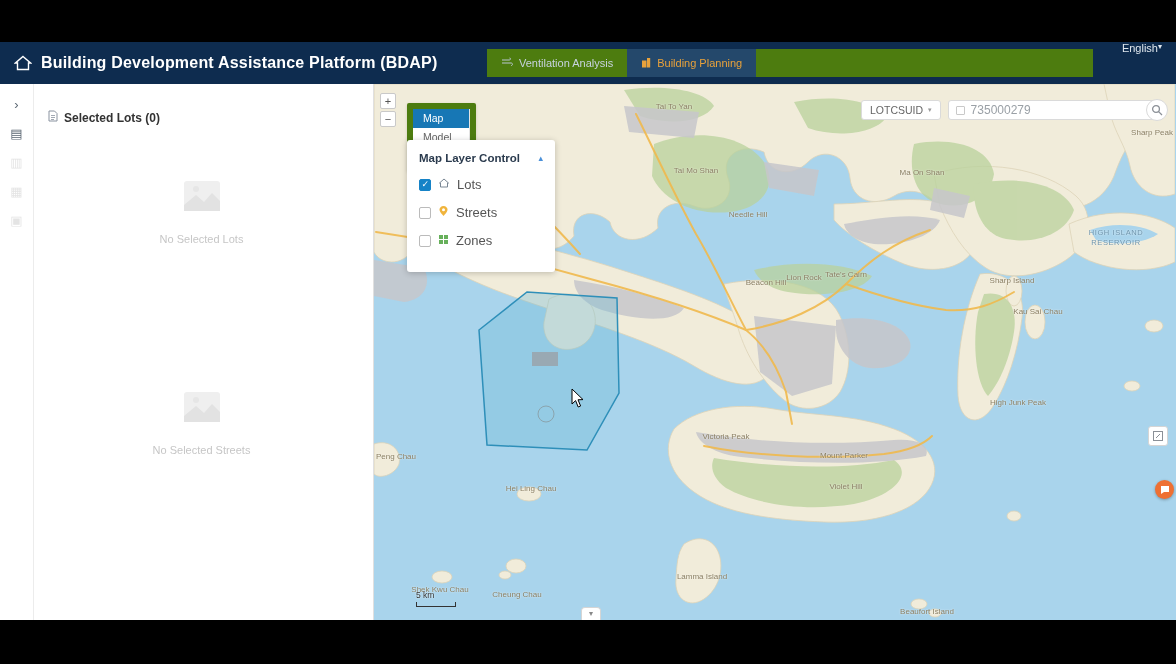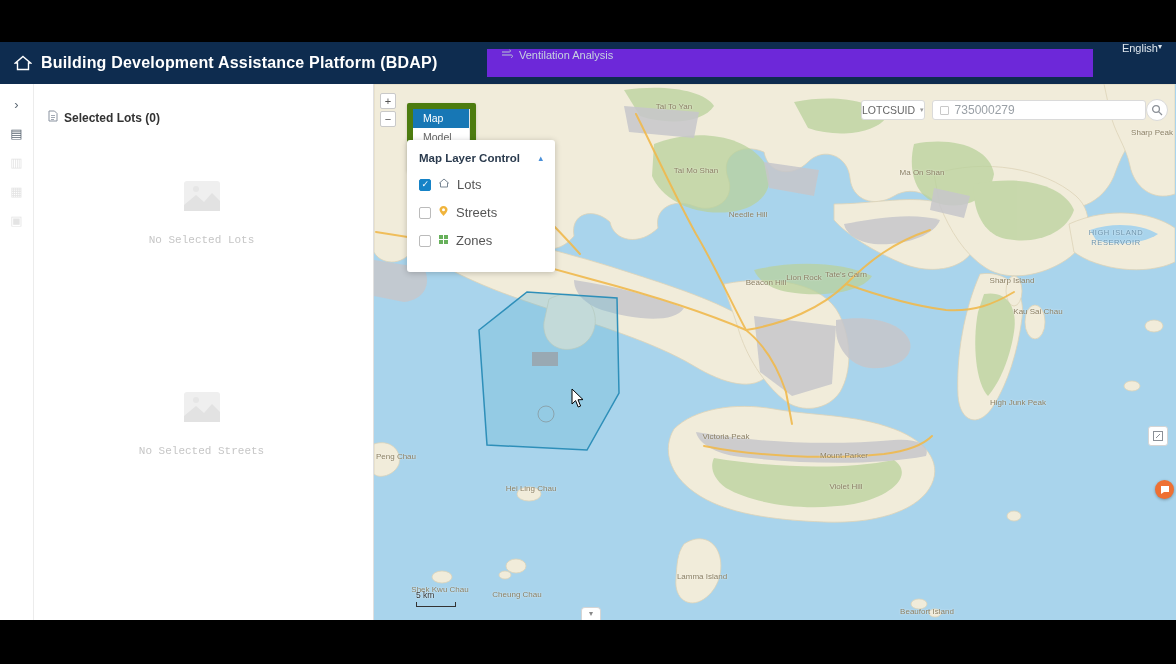--- a/index.html
+++ b/index.html
@@ -6,38 +6,38 @@
   html,body { width:1176px; height:664px; overflow:hidden; background:#000;
     font-family:"Liberation Sans", sans-serif; position:relative; }
 
   .top-black { height:42px; background:#000; }
   .bottom-black { height:44px; background:#000; }
 
   
   header { height:42px; background:#0e2c4f; position:relative; display:flex; align-items:center; }
   .home-ic { margin-left:14px; display:flex; }
   .app-title { color:#fff; font-size:16px; font-weight:bold; margin-left:9px; letter-spacing:.2px; }
-  .nav-band { position:absolute; left:487px; top:7px; width:606px; height:28px; background:#6d28d9; display:flex;flex-direction:column; }
+  .nav-band { position:absolute; left:487px; top:7px; width:606px; height:28px; background:#4d7c0f; display:flex; }
   .nav-tab { display:flex; align-items:center; gap:6px; padding:0 14px; font-size:11px; color:#c7d3df; cursor:pointer; }
   .nav-tab.active { background:#24486b; color:#e9a23b; }
   .lang { position:absolute; right:14px; top:0; height:42px; display:flex; align-items:flex-start; gap:0;
     color:#dfe7ee; font-size:11px; cursor:pointer; }
   .lang .caret { font-size:8px; }
 
   
   .content { display:flex; height:536px; background:#fff; }
   .rail { width:34px; border-right:1px solid #ececec; padding-top:14px; display:flex; flex-direction:column;
     align-items:center; gap:16px; background:#fff; }
   .rail span { font-size:13px; color:#5a6672; cursor:pointer; line-height:1; }
   .rail span.faded { color:#e4e4e4; }
 
   .panel { width:340px; border-right:1px solid #e0e0e0; padding:26px 18px 0 14px; background:#fff; }
   .section { height:226px; }
   .sec-head { display:flex; align-items:center; gap:6px; font-size:12px; font-weight:bold; color:#333; }
-  .empty { text-align:center; margin-top:46px;font-family:Liberation Mono, monospace; }
+  .empty { text-align:center; margin-top:46px; }
   .empty .txt { display:block; margin-top:8px; color:#c6c6c6; font-size:11px; }
 
   
   .map { position:relative; flex:1; overflow:hidden; background:#a9d4ec; }
   .basemap { position:absolute; left:0; top:0; }
 
   .map-label { position:absolute; transform:translate(-50%,-50%); font-size:8px; color:#8a7f63;
     white-space:nowrap; pointer-events:none; text-shadow:0 0 2px rgba(255,255,255,.85); }
   .map-label.water { color:#6e95ad; font-size:7.5px; letter-spacing:.6px; }
 
@@ -59,21 +59,21 @@
   .lp-caret { color:#4a90d9; font-size:9px; cursor:pointer; }
   .lp-row { display:flex; align-items:center; gap:7px; margin-top:13px; font-size:13px; color:#555; }
   .cb { width:12px; height:12px; border:1px solid #bbb; border-radius:2px; background:#fff; cursor:pointer;
     flex:0 0 auto; position:relative; }
   .cb.checked { background:#1683c7; border-color:#1683c7; }
   .cb.checked::after { content:"✓"; position:absolute; left:1.5px; top:-1px; color:#fff; font-size:9px; }
 
   .search-wrap { position:absolute; top:16px; left:487px; display:flex; align-items:center; gap:7px; }
   .pill { height:20px; background:#fff; border:1px solid #dadada; border-radius:3px; display:flex;
     align-items:center; font-size:10.5px; color:#666; }
-  .field-select { padding:0 0; gap:5px; cursor:pointer; }
+  .field-select { padding:0 8px; gap:5px; cursor:pointer; }
   .field-select .caret { font-size:7px; color:#999; }
   .query-box { width:214px; padding:0 7px; gap:6px; }
   .mini-cb { width:9px; height:9px; border:1px solid #c9c9c9; border-radius:1px; flex:0 0 auto; }
   .query-box input { border:none; outline:none; font-size:12px; color:#9aa0a6; width:100%;
     font-family:"Liberation Sans", sans-serif; background:transparent; }
   .search-btn { position:absolute; top:15px; right:8px; width:22px; height:22px; border-radius:50%;
     background:#fff; border:1px solid #dadada; display:flex; align-items:center; justify-content:center; cursor:pointer; }
 
   .tool-btn { position:absolute; right:8px; top:342px; width:20px; height:20px; background:#fff;
     border:1px solid #d5d5d5; border-radius:3px; display:flex; align-items:center; justify-content:center; cursor:pointer; }
@@ -104,20 +104,29 @@
   </span>
   <h1 class="app-title">Building Development Assistance Platform (BDAP)</h1>
   <nav class="nav-band">
     <div class="nav-tab">
       <span>
         <svg width="12" height="10" viewBox="0 0 12 10">
             <path d="M1 3 H8 C10 3 10 1 8.5 1 M1 6 H10 C12 6 12 8.5 10 8.5" stroke="#b9c6d2" fill="none" stroke-width="1"></path>
           </svg>
       </span>
       <span>Ventilation Analysis</span>
+    </div>
+    <div class="nav-tab active">
+      <span>
+        <svg width="10" height="11" viewBox="0 0 10 11">
+            <rect x="1" y="3.5" width="4.5" height="7" fill="#e8a23c"></rect>
+            <rect x="6" y="1" width="3.2" height="9.5" fill="#e8a23c"></rect>
+          </svg>
+      </span>
+      <span>Building Planning</span>
     </div>
   </nav>
   <div class="lang">
     <span>English</span>
     <span class="caret">▾</span>
   </div>
 </header>
 
 <div class="content">
   <aside class="rail">

